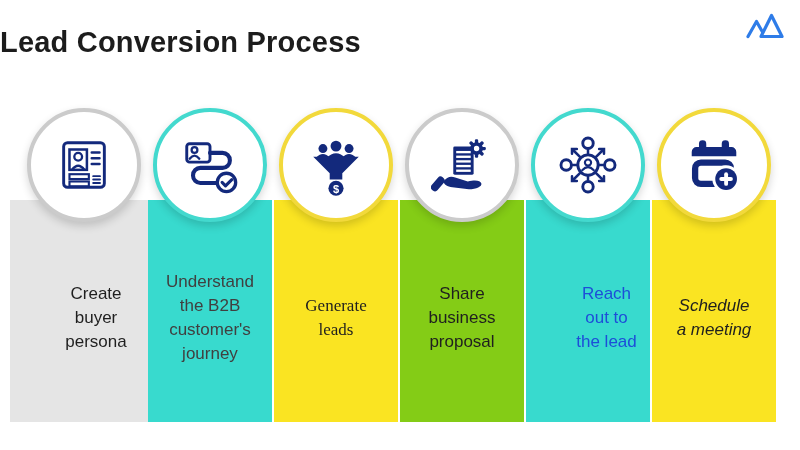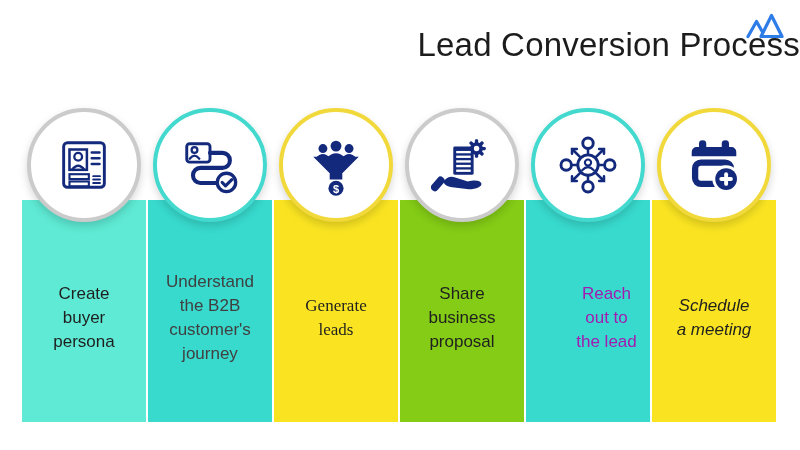--- a/index.html
+++ b/index.html
@@ -6,22 +6,22 @@
   body {
     width: 800px; height: 450px;
     background: #ffffff;
     font-family: "Liberation Sans", sans-serif;
     overflow: hidden;
   }
   .canvas { position: relative; width: 800px; height: 450px; background: #fff; }
 
   .title {
     position: absolute; top: 26px; left: 0; width: 100%;
-    text-align: right;
-    font-size: 33px; font-weight: normal; letter-spacing: 0.2px;
+    text-align: left;
+    font-size: 29px; font-weight: bold; letter-spacing: 0.2px;
   }
 
   .logo {
     position: absolute; top: 9px; right: 15px;
     width: 40px; height: 32px;
   }
 
   .steps {
     position: absolute; left: 22px; top: 108px;
     display: flex; gap: 2px;
@@ -78,21 +78,21 @@
             <rect x="17" y="16" width="18" height="21" stroke-width="2.6"></rect>
             <circle cx="26" cy="23.5" r="4" stroke-width="2.4"></circle>
             <path d="M19.5 37 q6.5 -8.5 13 0" stroke-width="2.4"></path>
             <path d="M40 19 h8 M40 25 h8 M40 31 h8" stroke-width="2.6"></path>
             <rect x="17" y="41.5" width="20" height="5" stroke-width="2.2"></rect>
             <rect x="17" y="49" width="20" height="5" stroke-width="2.2"></rect>
             <path d="M41.5 43.5 h7 M41.5 47 h7 M41.5 50.5 h7" stroke-width="2"></path>
           </svg>
         </span>
       </div>
-      <div class="column" style="background-color: #5eead4;">
+      <div class="column" style="background-color: #e5e5e5; padding-left: 24px;">
         <div class="label" style="color: rgb(31, 31, 31);">Create
 buyer
 persona</div>
       </div>
     </div>
 
     <div class="step">
       <div class="circle" style="border-color: rgb(67, 217, 206);">
         <span class="icon" style="color: rgb(19, 41, 124);">
           <svg viewBox="0 0 64 64" width="62" height="62" fill="none" stroke="currentColor" stroke-linecap="round" stroke-linejoin="round">
@@ -182,21 +182,21 @@
             <g stroke-width="2.6">
               <path d="M39.5 24.5 L48 16 M43.5 15.5 h5 v5"></path>
               <path transform="rotate(90 32 32)" d="M39.5 24.5 L48 16 M43.5 15.5 h5 v5"></path>
               <path transform="rotate(180 32 32)" d="M39.5 24.5 L48 16 M43.5 15.5 h5 v5"></path>
               <path transform="rotate(270 32 32)" d="M39.5 24.5 L48 16 M43.5 15.5 h5 v5"></path>
             </g>
           </svg>
         </span>
       </div>
       <div class="column" style="background-color: rgb(56, 218, 206);">
-        <div class="label" style="color: #a21caf; margin-left: 37px;">Reach
+        <div class="label" style="color: #1d4ed8; margin-left: 37px;">Reach
 out to
 the lead</div>
       </div>
     </div>
 
     <div class="step">
       <div class="circle" style="border-color: rgb(242, 217, 59);">
         <span class="icon" style="color: rgb(19, 41, 124);">
           <svg viewBox="0 0 64 64" width="62" height="62" fill="currentColor">
             <rect x="16.5" y="6.5" width="7.5" height="12" rx="3.6"></rect>

